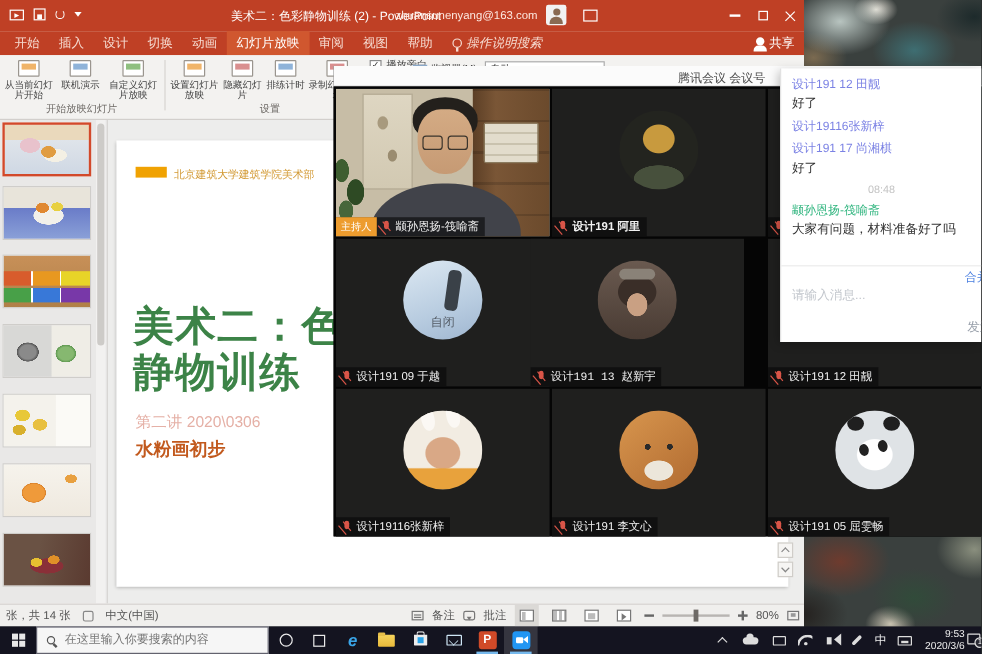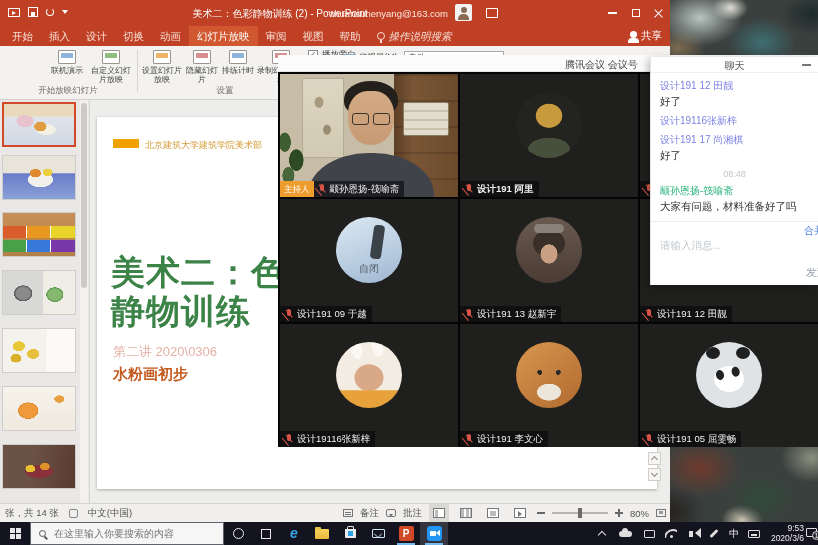--- a/index.html
+++ b/index.html
@@ -274,20 +274,24 @@
           <span class="blb"></span>
           <span>操作说明搜索</span>
         </span>
       <div class="share">
         <span class="shp"></span>
         <span>共享</span>
       </div>
     </div>
 
     <div class="ribbon">
+      <div class="rbtn" style="left:2px;width:44px;">
+        <span class="ri"></span>
+        <span>从当前幻灯片开始</span>
+      </div>
       <div class="rbtn" style="left:48px;width:38px;">
         <span class="ri b"></span>
         <span>联机演示</span>
       </div>
       <div class="rbtn" style="left:88px;width:46px;">
         <span class="ri g"></span>
         <span>自定义幻灯片放映</span>
       </div>
       <div class="vsep" style="left:137px;"></div>
       <div class="rbtn" style="left:141px;width:42px;">
@@ -436,21 +440,21 @@
       <div class="tile" style="left:2px;top:127px;">
         <div class="avatar av-yu">
           <span class="avtext">自闭</span>
         </div>
         <div class="vlabel">
           <span class="mic"></span>
           <span>设计191 09 于越</span>
         </div>
       </div>
 
-      <div class="tile" style="left:182px;top:127px;">
+      <div class="tile" style="left:164px;top:127px;font-family:Liberation Mono, monospace;">
         <div class="avatar av-zh"></div>
         <div class="vlabel">
           <span class="mic"></span>
           <span>设计191 13 赵新宇</span>
         </div>
       </div>
 
       <div class="tile" style="left:362px;top:127px;">
         <div class="avatar av-tl"></div>
         <div class="vlabel">
@@ -480,24 +484,20 @@
         <div class="vlabel">
           <span class="mic"></span>
           <span>设计191 05 屈雯畅</span>
         </div>
       </div>
 
     </div>
   </div>
 
   <div class="chat">
-    <div class="chead">
-      <div class="ctitle">聊天</div>
-      <span class="cmin"></span>
-    </div>
     <div class="cbody">
       <div class="cname blue">设计191 12 田靓</div>
       <div class="ctext">好了</div>
       <div class="cname blue">设计19116张新梓</div>
       <div class="cname blue">设计191 17 尚湘棋</div>
       <div class="ctext">好了</div>
       <div class="ctime">08:48</div>
       <div class="cname green">颛孙恩扬-筏喻斋</div>
       <div class="ctext">大家有问题，材料准备好了吗</div>
     </div>

